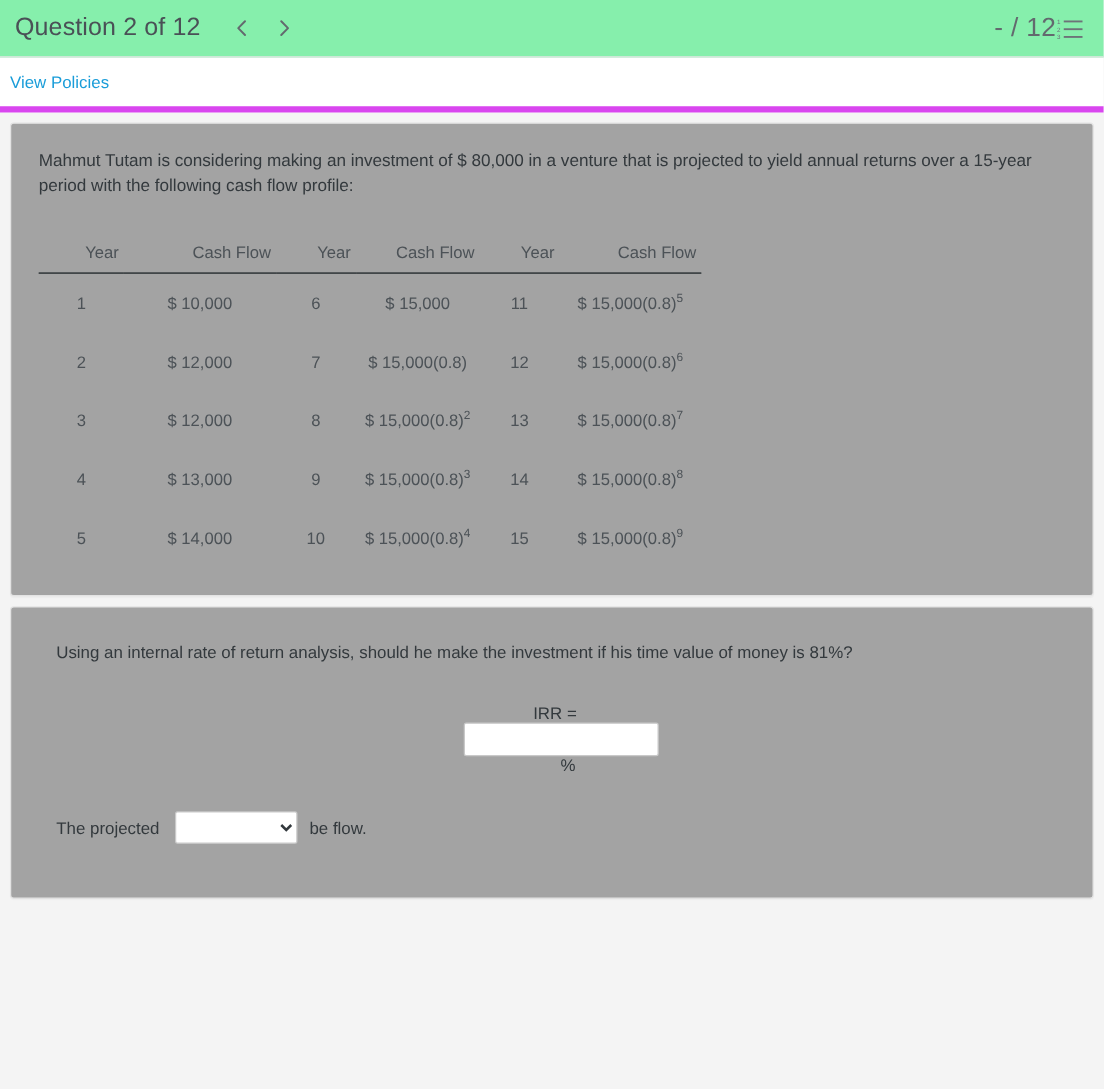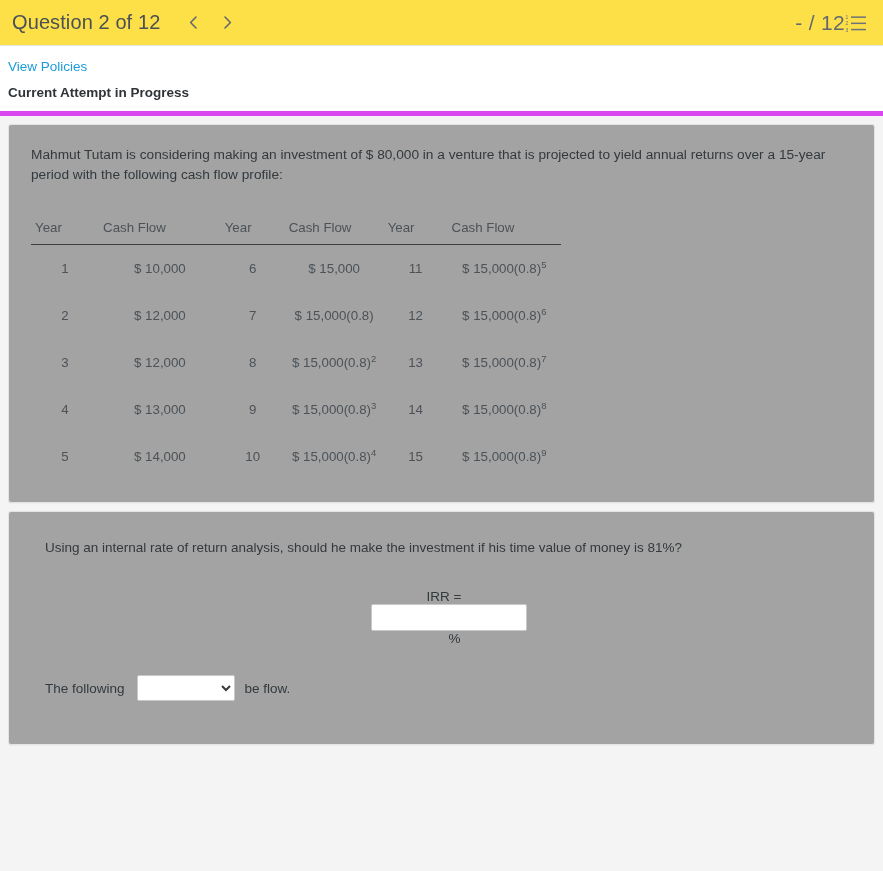--- a/index.html
+++ b/index.html
@@ -9,21 +9,21 @@
     background: #f4f4f4;
     font-family: "Liberation Sans", sans-serif;
     color: #33393d;
     overflow: hidden;
   }
 
   
   .qheader {
     position: relative;
     height: 46px;
-    background: #fde047;
+    background: #86efac;
     display: flex;
     align-items: center;
     padding: 0 16px 0 12px;
     border-bottom: 1px solid #e6e6e6;
   }
   .qtitle {
     font-size: 20px;
     font-weight: 400;
     color: #4a5056;
     letter-spacing: 0.1px;
@@ -93,21 +93,21 @@
     border-collapse: collapse;
     margin-top: 30px;
     margin-left: 0px;
     width: 530px;
     table-layout: fixed;
   }
   .cf-table th {
     font-size: 13.3px;
     font-weight: 400;
     color: #4c5257;
-    text-align: left;
+    text-align: right;
     padding: 6px 4px 9px 4px;
     border-bottom: 1.5px solid #3b4043;
   }
   .cf-table td {
     font-size: 13.3px;
     font-weight: 400;
     color: #4c5257;
     text-align: center;
     padding: 14px 4px 14px 4px;
     vertical-align: middle;
@@ -217,21 +217,20 @@
       <text x="0.5" y="19.6" font-family="Liberation Sans, sans-serif" font-size="5" fill="#6d7378">3</text>
       <rect x="6" y="4.4" width="15" height="1.5" fill="#6d7378"></rect>
       <rect x="6" y="10.6" width="15" height="1.5" fill="#6d7378"></rect>
       <rect x="6" y="16.8" width="15" height="1.5" fill="#6d7378"></rect>
     </svg>
   </span>
 </div>
 
 <div class="subhead">
   <a class="policy-link" href="#">View Policies</a>
-  <div class="attempt">Current Attempt in Progress</div>
 </div>
 
 <div class="cardwrap">
   <div class="card">
     <div class="card-body">
 
       <div class="prompt">Mahmut Tutam is considering making an investment of $ 80,000 in a venture that is projected to yield annual returns over a 15-year period with the following cash flow profile:</div>
 
       <table class="cf-table">
         <colgroup>
@@ -307,20 +306,20 @@
       <div class="q2">Using an internal rate of return analysis, should he make the investment if his time value of money is 81%?</div>
 
       <div class="irr-row">
         <span class="irr-label">IRR =</span>
         <input class="irr-input" type="text" placeholder="" style="">
         <span class="pct">%</span>
       </div>
 
 
       <div class="inv-row">
-        <span class="inv-text">The following</span>
+        <span class="inv-text">The projected</span>
         <select class="inv-select"><option value=""></option><option value="should">should</option><option value="should not">should not</option></select>
         <span class="inv-text">be flow.</span>
       </div>
 
     </div>
   </div>
 </div>
 
 </body></html>

